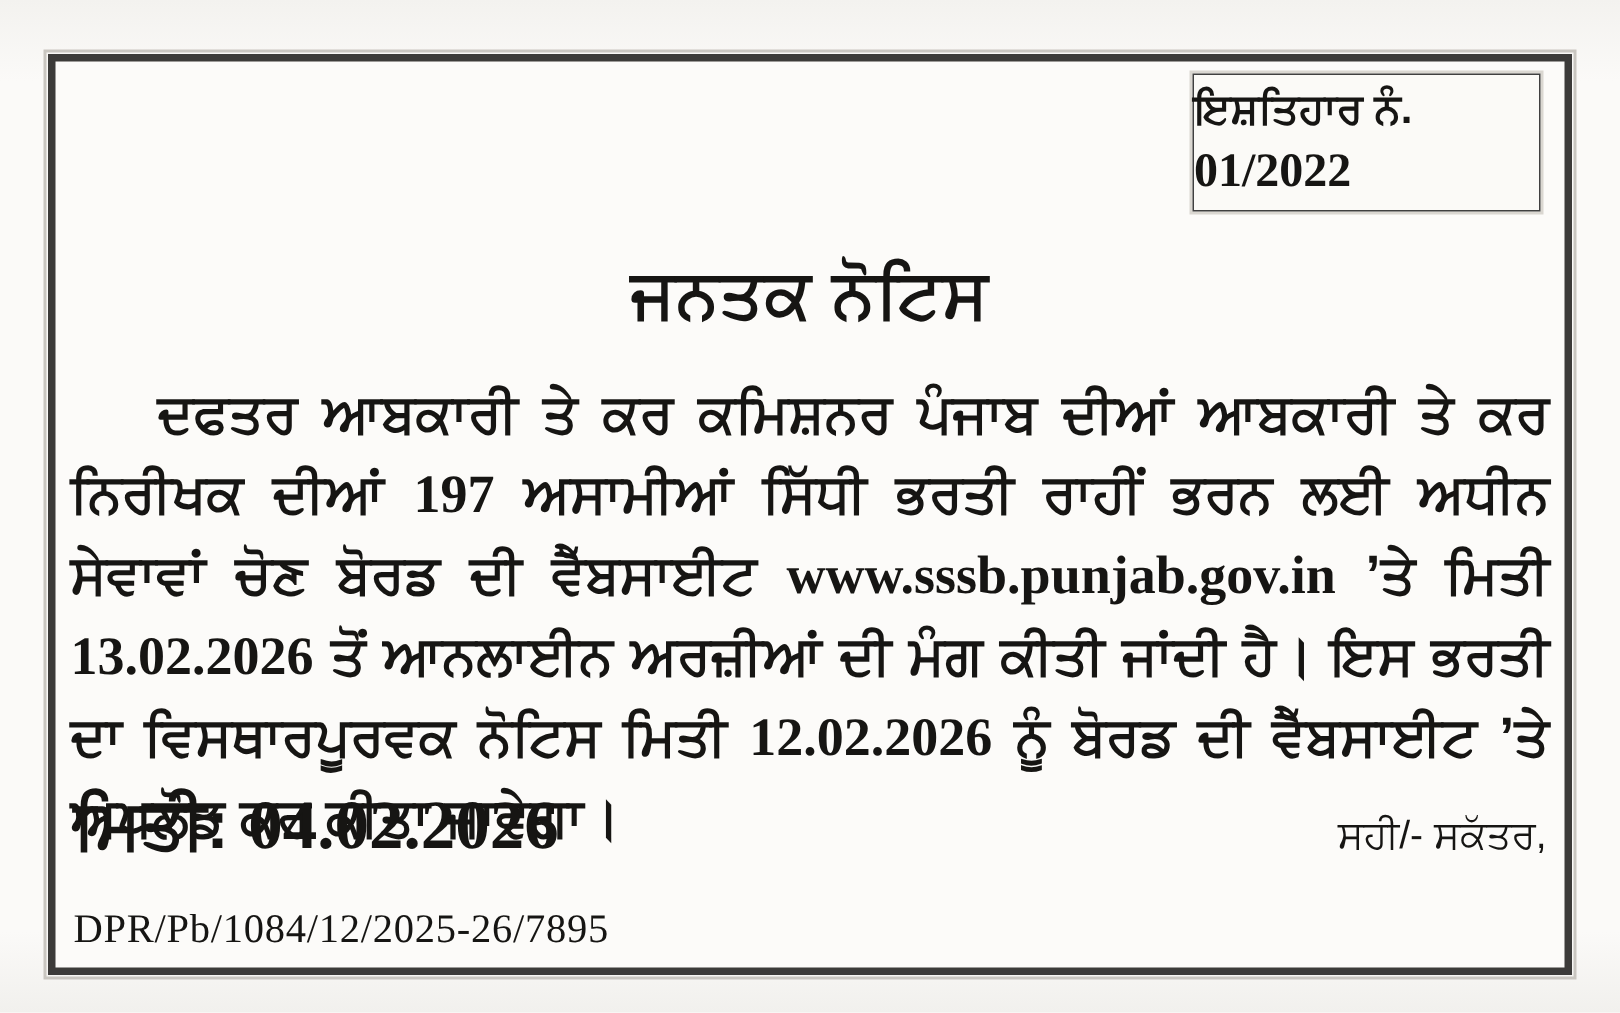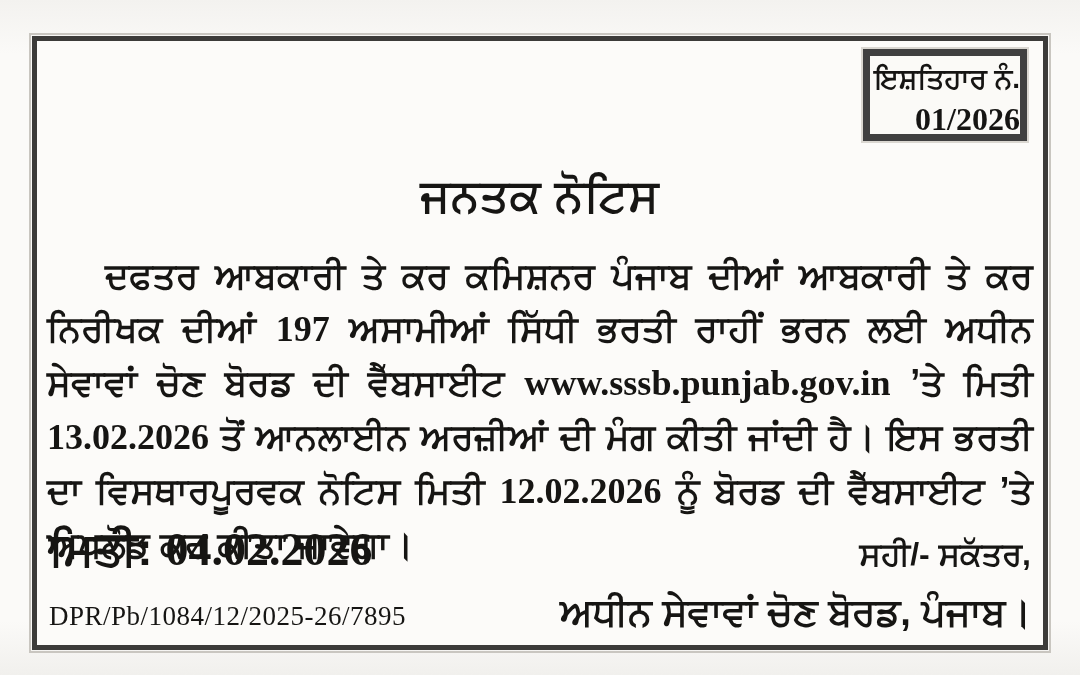--- a/index.html
+++ b/index.html
@@ -34,25 +34,25 @@
   .org-name {
     font-size: 39px; font-weight: 700; line-height: 50px;
     letter-spacing: 0.5px;
   }
   .org-address {
     font-size: 39px; font-weight: 700; line-height: 52px;
     letter-spacing: 0.5px;
   }
   .advert-box {
     position: absolute; right: 6px; top: 2px;
-    width: 164px; height: 92px;
-    border: 7px solid #404040;
+    width: 232px; height: 92px;
+    border: 1px solid #404040;
     box-shadow: 0 0 0 2px #dad7d1;
     background: #fbfaf7;
-    text-align: right;
+    text-align: left;
     padding-top: 4px;
   }
   .advert-label { font-size: 28px; font-weight: 700; line-height: 38px; }
   .advert-number {
     font-family: "Liberation Serif", "DejaVu Serif", serif;
     font-size: 32px; font-weight: 700; line-height: 42px;
   }
   .title {
     text-align: center;
     font-size: 45px; font-weight: 700;
@@ -72,21 +72,21 @@
     font-family: "Liberation Serif", "DejaVu Serif", serif;
     font-weight: 700;
     letter-spacing: 0;
   }
   .footer-row {
     position: absolute;
     left: 12px; right: 12px; bottom: 68px;
     display: flex; justify-content: space-between; align-items: baseline;
   }
   .date-line { font-size: 46px; font-weight: 700; }
-  .signature { font-size: 32px; font-weight: 700; }
+  .signature { font-size: 26px; font-weight: 400; }
   .bottom-row {
     position: absolute;
     left: 12px; right: 12px; bottom: 10px;
     display: flex; justify-content: space-between; align-items: baseline;
   }
   .ref-number {
     font-family: "Liberation Serif", "DejaVu Serif", serif;
     font-size: 27px; font-weight: 400;
     letter-spacing: 0.5px;
   }
@@ -94,32 +94,31 @@
 </style>
 </head>
 <body>
 
 <div class="page">
   <div class="notice-box">
 
     <div class="header">
       <div class="advert-box">
         <div class="advert-label">ਇਸ਼ਤਿਹਾਰ ਨੰ.</div>
-        <div class="advert-number">01/2026</div>
+        <div class="advert-number">01/2022</div>
       </div>
     </div>
 
     <div class="title">ਜਨਤਕ ਨੋਟਿਸ</div>
 
     <p class="body-para"><span>ਦਫਤਰ ਆਬਕਾਰੀ ਤੇ ਕਰ ਕਮਿਸ਼ਨਰ ਪੰਜਾਬ ਦੀਆਂ ਆਬਕਾਰੀ ਤੇ ਕਰ ਨਿਰੀਖਕ ਦੀਆਂ </span><span class="latin">197</span><span> ਅਸਾਮੀਆਂ ਸਿੱਧੀ ਭਰਤੀ ਰਾਹੀਂ ਭਰਨ ਲਈ ਅਧੀਨ ਸੇਵਾਵਾਂ ਚੋਣ ਬੋਰਡ ਦੀ ਵੈੱਬਸਾਈਟ </span><span class="latin">www.sssb.punjab.gov.in</span><span> ’ਤੇ ਮਿਤੀ </span><span class="latin">13.02.2026</span><span> ਤੋਂ ਆਨਲਾਈਨ ਅਰਜ਼ੀਆਂ ਦੀ ਮੰਗ ਕੀਤੀ ਜਾਂਦੀ ਹੈ। ਇਸ ਭਰਤੀ ਦਾ ਵਿਸਥਾਰਪੂਰਵਕ ਨੋਟਿਸ ਮਿਤੀ </span><span class="latin">12.02.2026</span><span> ਨੂੰ ਬੋਰਡ ਦੀ ਵੈੱਬਸਾਈਟ ’ਤੇ ਅਪਲੋਡ ਕਰ ਕੀਤਾ ਜਾਵੇਗਾ।</span></p>
 
     <div class="footer-row">
       <div class="date-line"><span>ਮਿਤੀ: </span><span class="latin">04.02.2026</span></div>
       <div class="signature">ਸਹੀ/- ਸਕੱਤਰ,</div>
     </div>
 
     <div class="bottom-row">
       <div class="ref-number">DPR/Pb/1084/12/2025-26/7895</div>
-      <div class="signature-org">ਅਧੀਨ ਸੇਵਾਵਾਂ ਚੋਣ ਬੋਰਡ, ਪੰਜਾਬ।</div>
     </div>
 
   </div>
 </div>
 
 </body></html>

